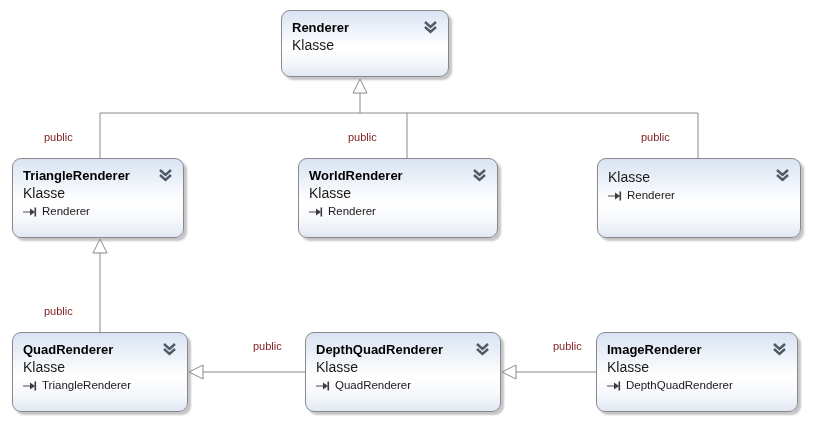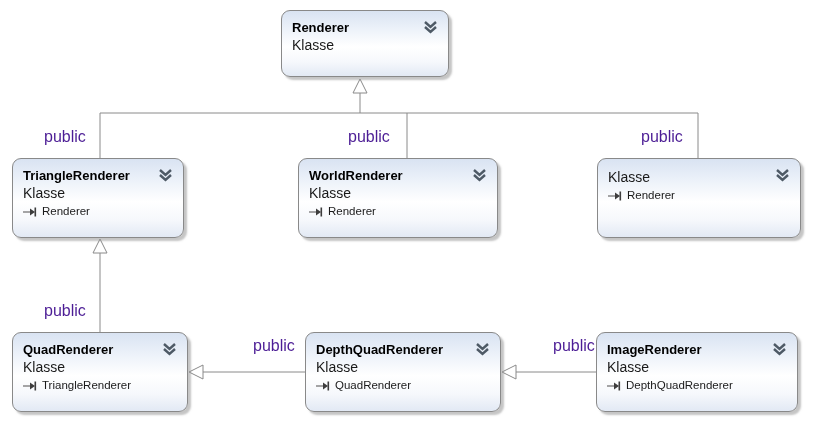--- a/index.html
+++ b/index.html
@@ -31,21 +31,21 @@
   .node .base{
     display:flex;align-items:center;gap:5px;
     font-size:11.5px;color:#1a1a1a;line-height:15px;margin-top:3px;
   }
   .chevron{
     position:absolute;right:10px;top:10px;width:15px;height:13px;
     cursor:pointer;
   }
   .edge-label{
     position:absolute;
-    font-size:16px;color:#4c1d95;line-height:14px;
+    font-size:11px;color:#7f1d1d;line-height:14px;
     white-space:nowrap;
   }
 </style>
 </head>
 <body>
 
 <div id="canvas">
 
   <svg id="wires" viewBox="0 0 818 423" xmlns="http://www.w3.org/2000/svg">
 

